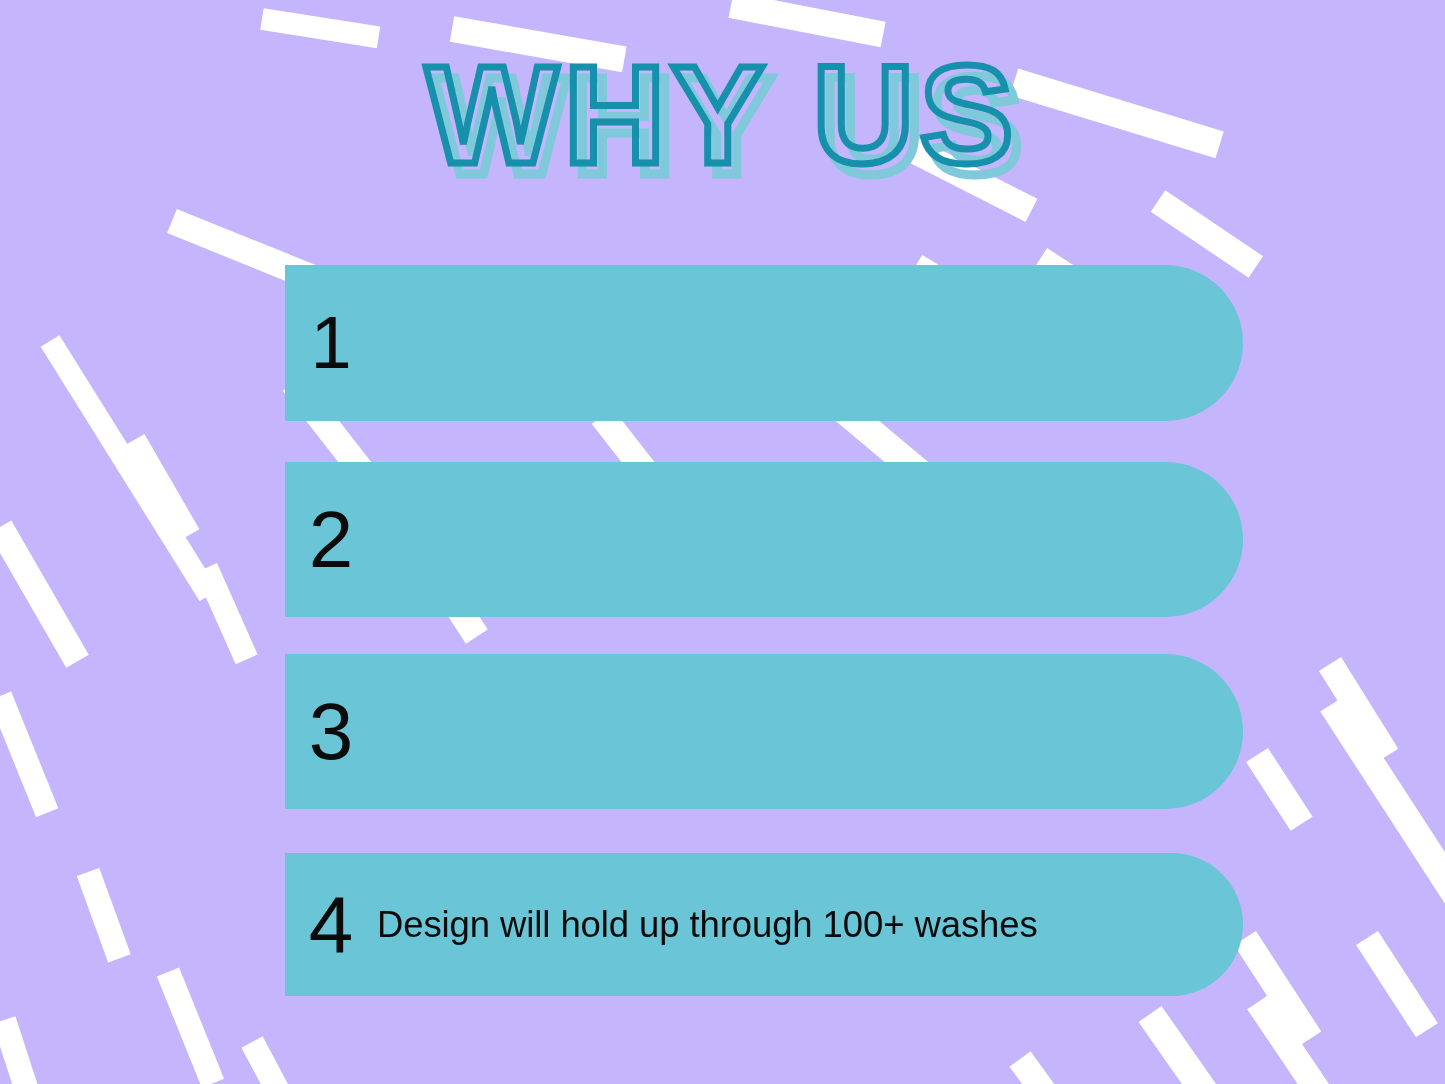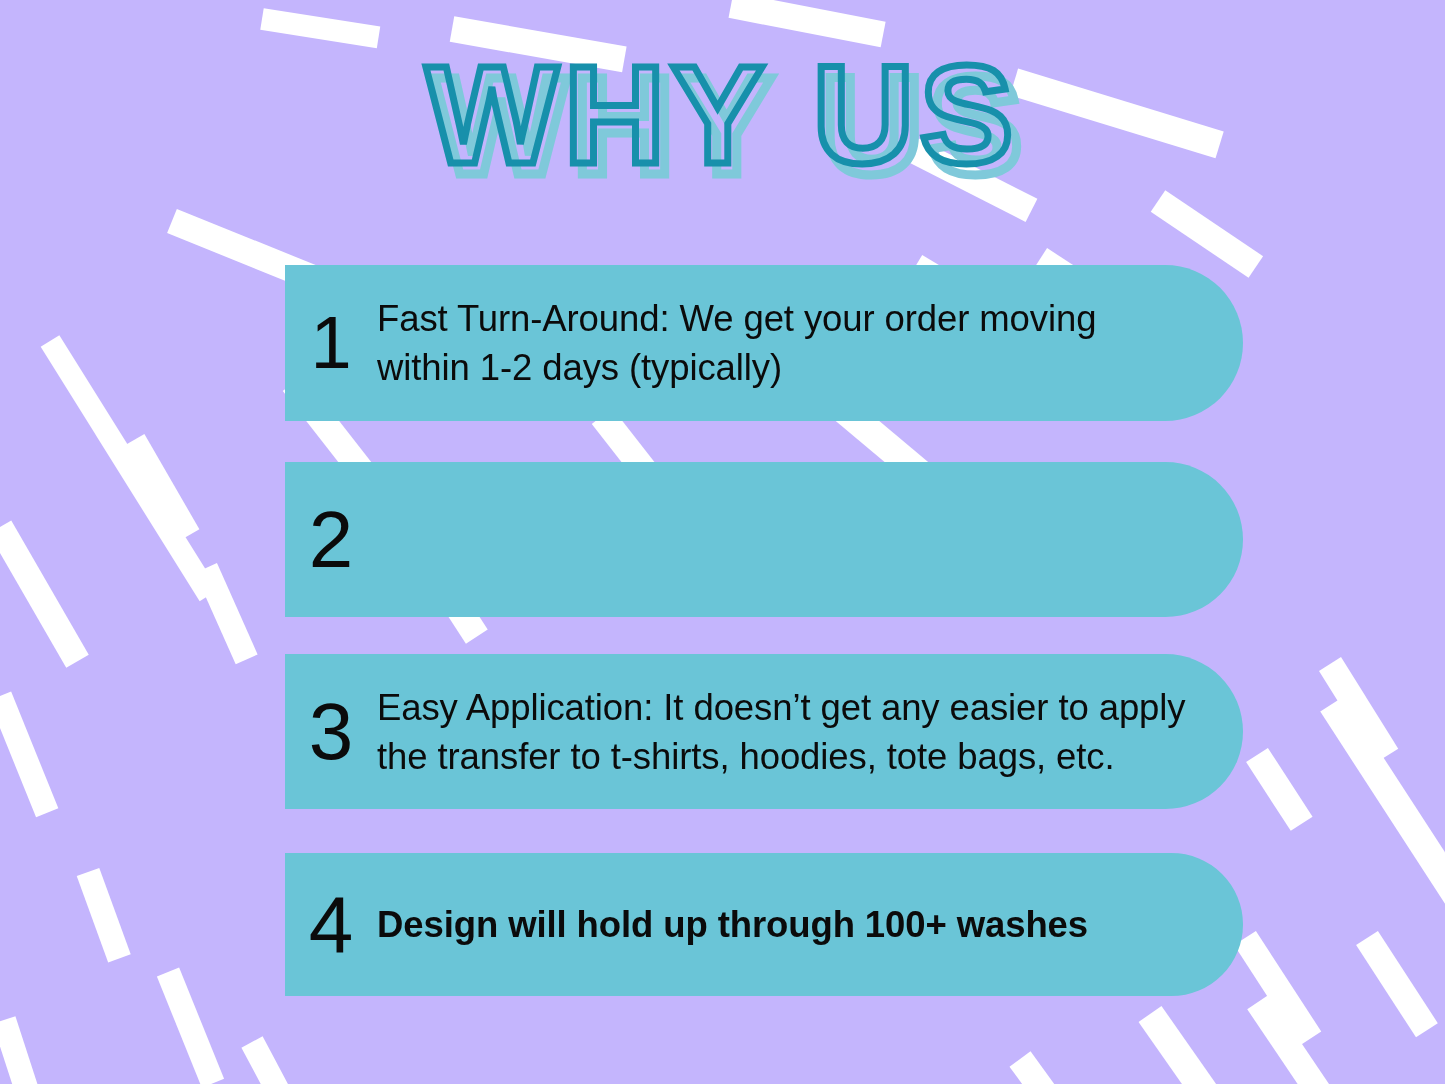--- a/index.html
+++ b/index.html
@@ -149,30 +149,28 @@
     </div>
 
   <div id="title-wrap">
     <div class="title-text title-shadow" style="-webkit-text-stroke: 9px rgb(127, 201, 218);">WHY US</div>
     <div class="title-text title-main" style="-webkit-text-stroke: 7px rgb(23, 144, 171);">WHY US</div>
 
   </div>
 
   <div class="card" id="card-0" style="background: rgb(106, 197, 215);">
     <div class="card-num" style="color: rgb(11, 11, 11);">1</div>
-    <div class="card-text" style="color: rgb(11, 11, 11);">Fast Turn-Around: We get your order moving within 1-2 days (typically)</div>
   </div>
 
   <div class="card" id="card-1" style="background: rgb(106, 197, 215);">
     <div class="card-num" style="color: rgb(11, 11, 11);">2</div>
   </div>
 
   <div class="card" id="card-2" style="background: rgb(106, 197, 215);">
     <div class="card-num" style="color: rgb(11, 11, 11);">3</div>
-    <div class="card-text" style="color: rgb(11, 11, 11);">Easy Application: It doesn’t get any easier to apply the transfer to t-shirts, hoodies, tote bags, etc.</div>
   </div>
 
   <div class="card" id="card-3" style="background: rgb(106, 197, 215);">
     <div class="card-num" style="color: rgb(11, 11, 11);">4</div>
-    <div class="card-text" style="color: rgb(11, 11, 11); font-weight: bold;">Design will hold up through 100+ washes</div>
+    <div class="card-text" style="color: rgb(11, 11, 11);">Design will hold up through 100+ washes</div>
   </div>
 
 </div>
 
 </body></html>

